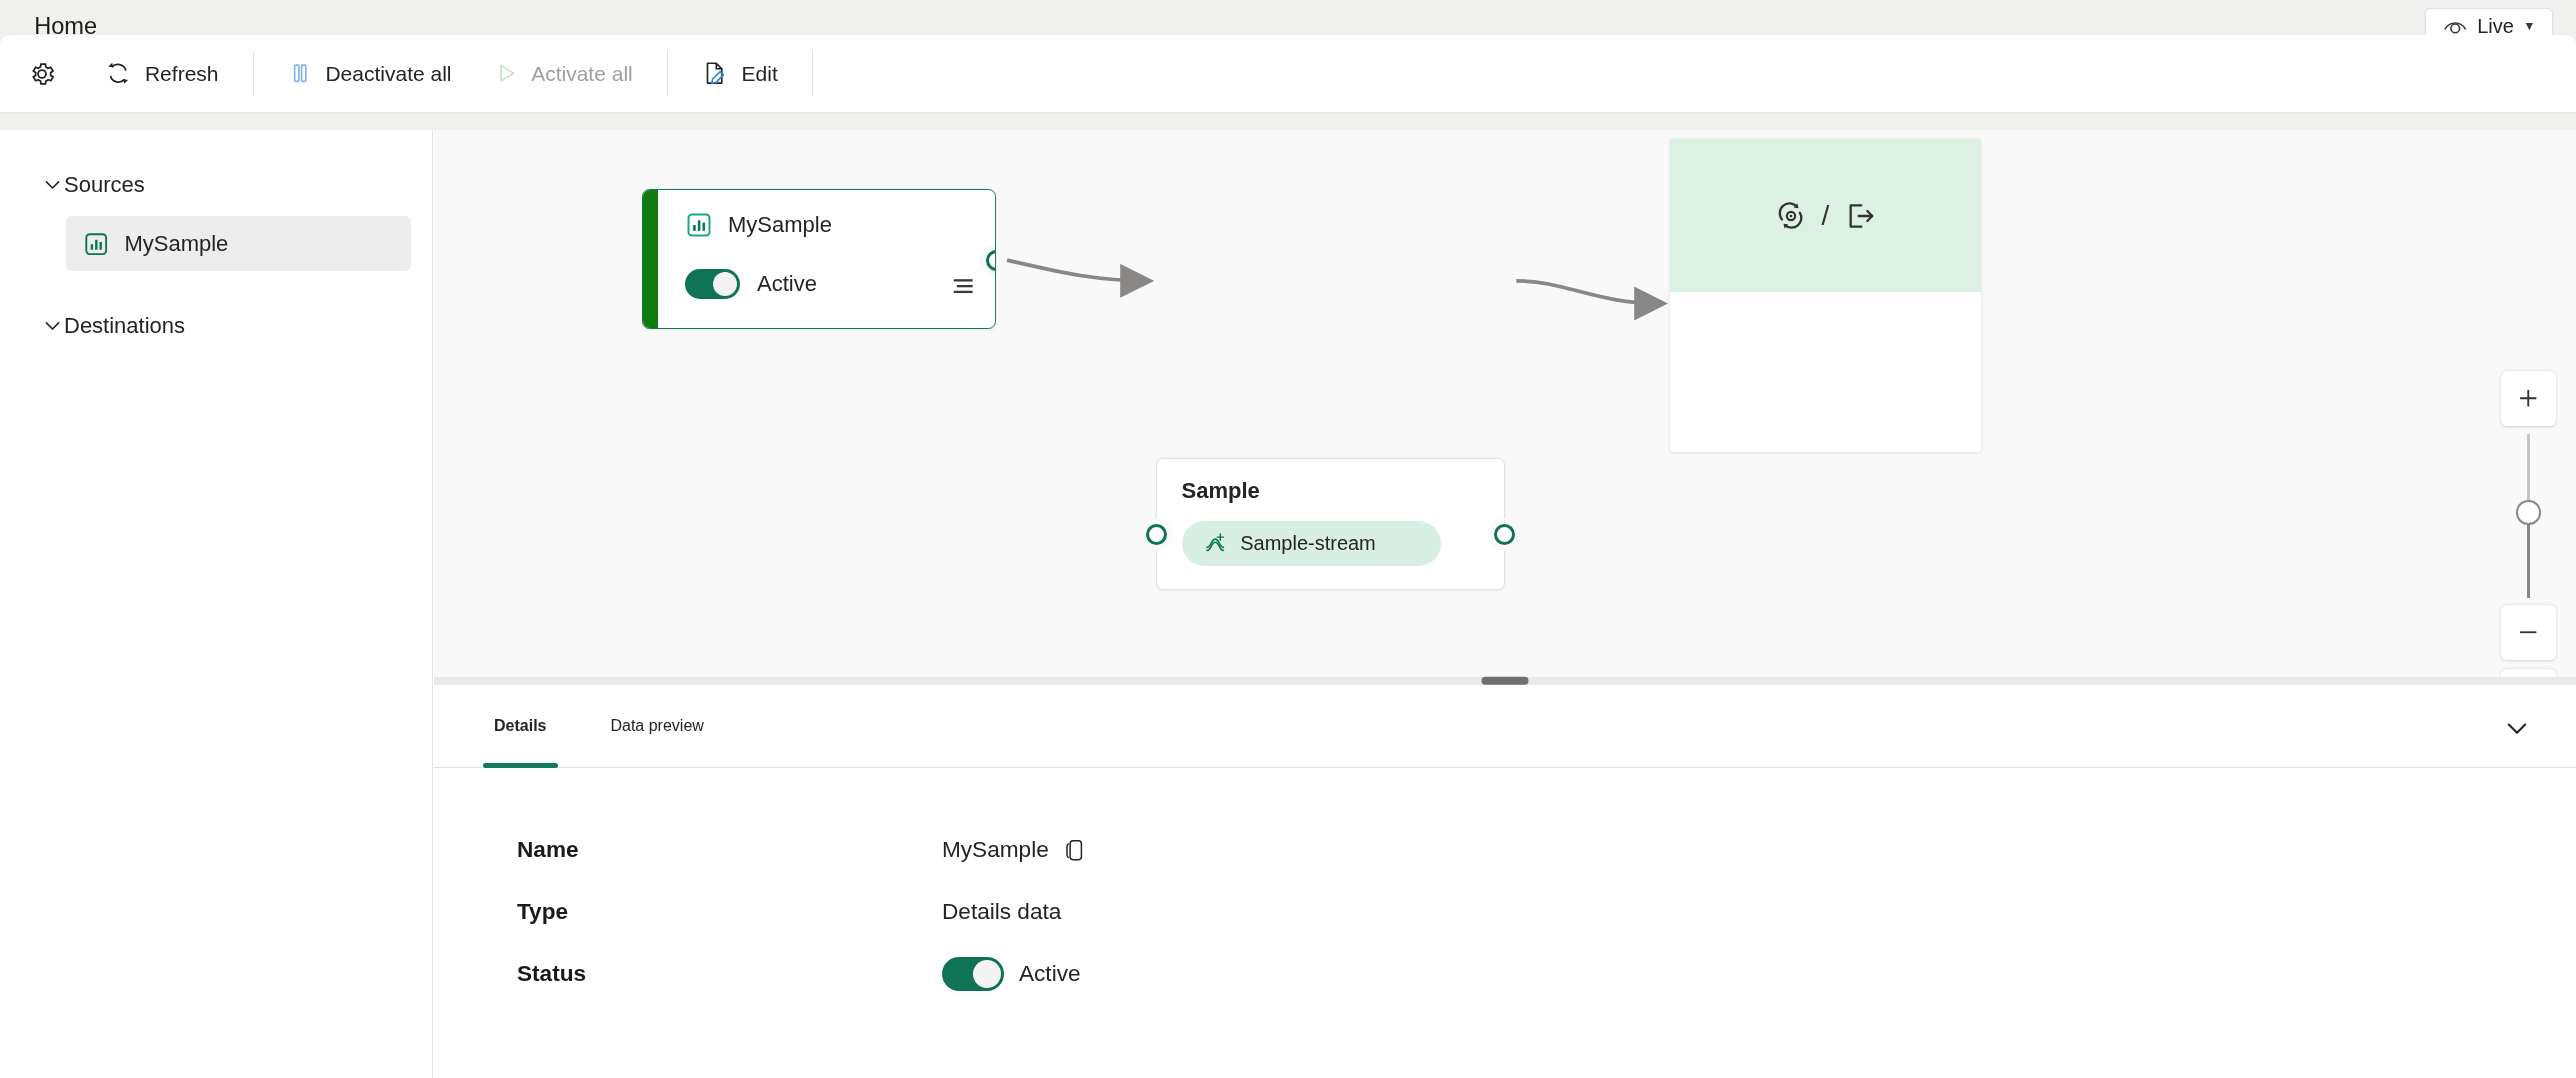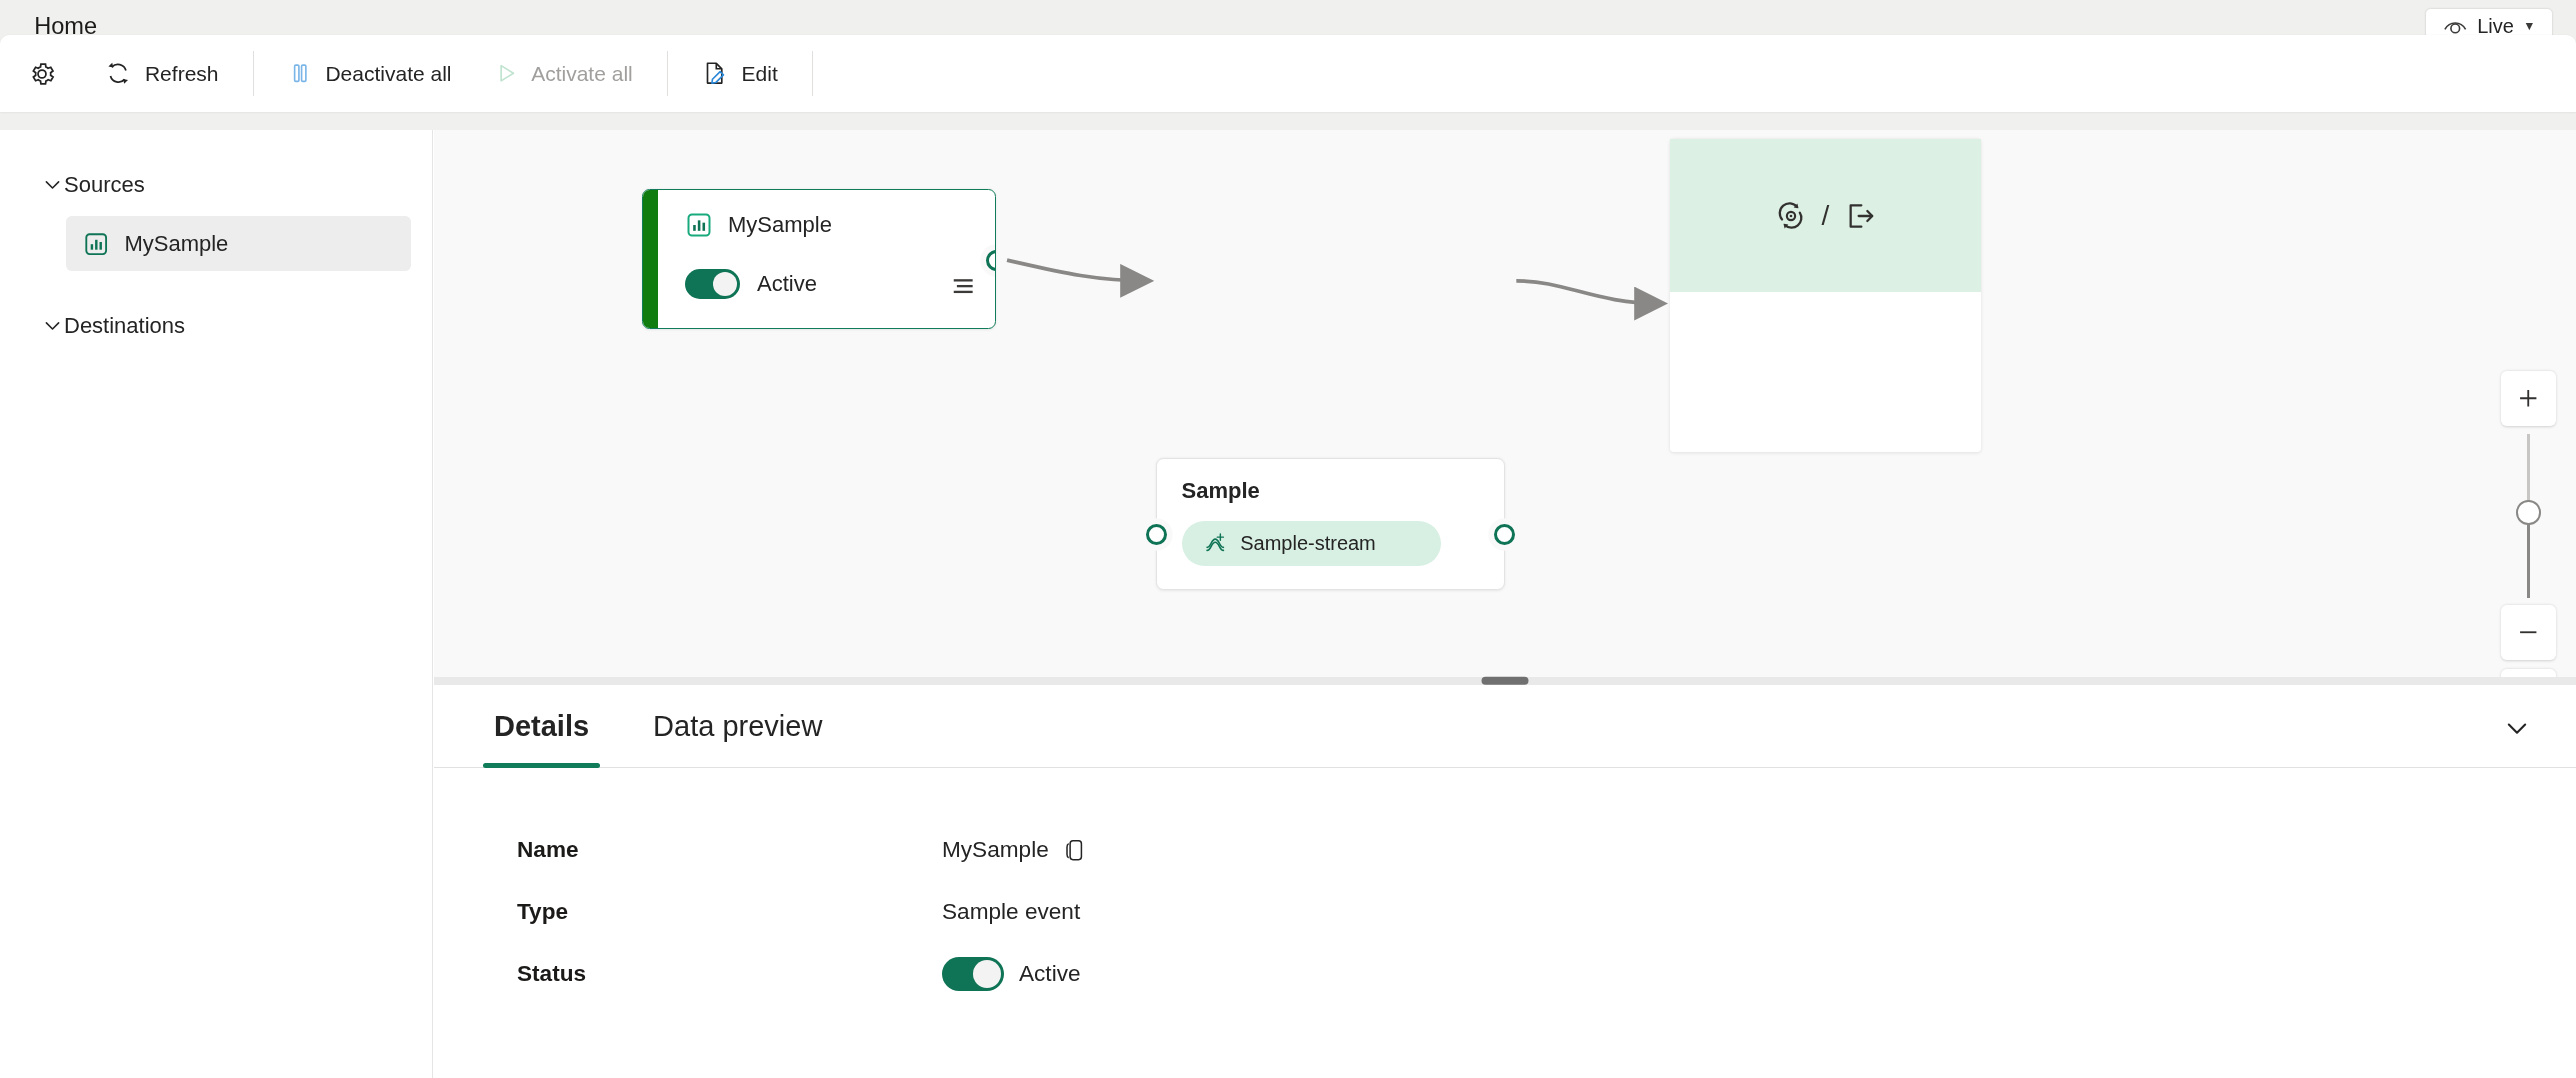--- a/index.html
+++ b/index.html
@@ -169,21 +169,21 @@
     background: #e9e9e9; cursor: row-resize;
   }
   .splitter .grip {
     position: absolute; left: 50%; top: 50%; transform: translate(-50%,-50%);
     width: 47px; height: 8.5px; border-radius: 4.7px; background: #707070;
   }
 
   
   .details { position: absolute; left: 434px; top: 555px; width: 2142px; height: 524px; background: #ffffff; }
   .tabs-row { position: relative; height: 83px; border-bottom: 0.9px solid #e1e1e1; display: flex; align-items: center; padding-left: 45px; }
-  .dtab { position: relative; height: 83px; display: flex; align-items: center; padding: 0 15px; margin-right: 34px; font-size: 29px; color: #242424; cursor: pointer; }
+  .dtab { position: relative; height: 83px; display: flex; align-items: center; padding: 0 15px; margin-right: 34px; font-size: 16px; color: #242424; cursor: pointer; }
   .dtab.active { font-weight: bold; }
   .dtab .uline { position: absolute; left: 3.8px; right: 3.8px; bottom: 0; height: 4.7px; background: #107c5a; border-radius: 2.8px; }
   .chev-btn { position: absolute; right: 38px; top: 21px; width: 43px; height: 43px; display: flex; align-items: center; justify-content: center; cursor: pointer; border-radius: 4.7px; }
 
   .fields { padding: 51px 0 0 83px; }
   .field { display: flex; align-items: center; height: 62px; }
   .field-label { width: 425px; font-size: 22.6px; font-weight: bold; color: #1b1a19; }
   .field-value { display: flex; align-items: center; gap: 15px; font-size: 22.6px; color: #242424; }
   .copy-btn { cursor: pointer; display: inline-flex; }
 </style>
@@ -446,21 +446,21 @@
                 <rect x="6.5" y="3" width="12" height="20" rx="3" fill="none" stroke="#242424" stroke-width="1.6"></rect>
                 <path d="M5 6 C3.6 6.6 3.2 8 3.2 9.5 V17.5 C3.2 19 3.6 20.4 5 21" fill="none" stroke="#242424" stroke-width="1.6"></path>
               </svg>
             </span>
           </div>
         </div>
 
         <div class="field">
           <div class="field-label">Type</div>
           <div class="field-value">
-            <span>Sample event</span>
+            <span>Details data</span>
           </div>
         </div>
 
         <div class="field">
           <div class="field-label">Status</div>
           <div class="field-value">
             <span class="toggle big">
               <span class="knob"></span>
             </span>
             <span>Active</span>

